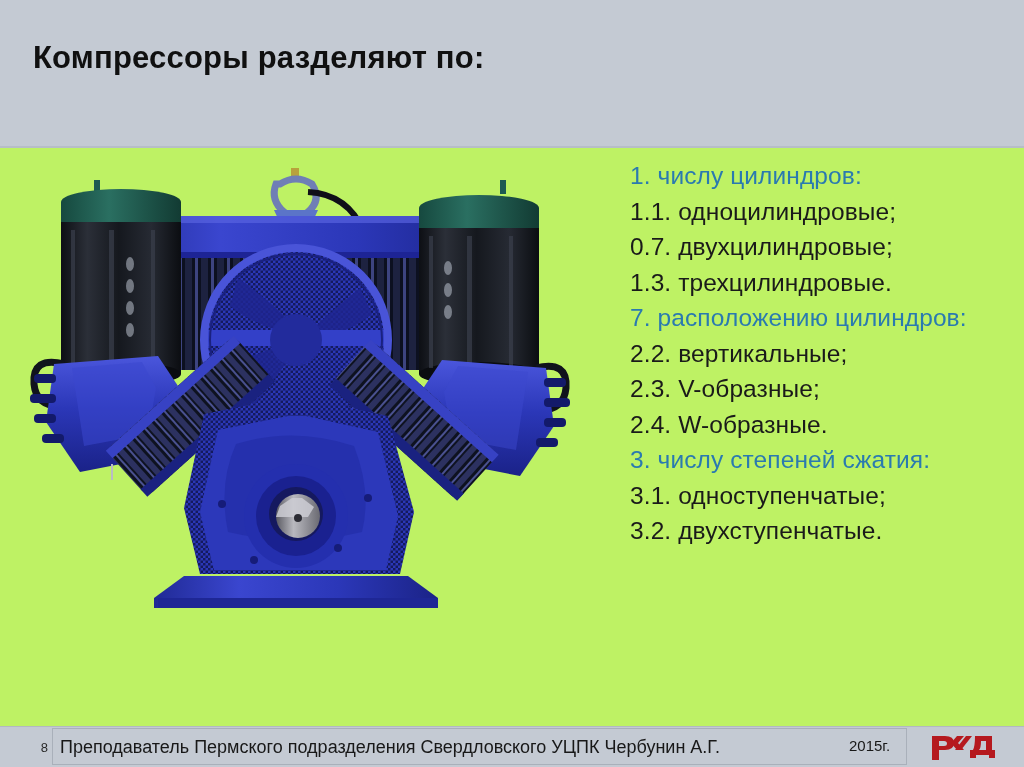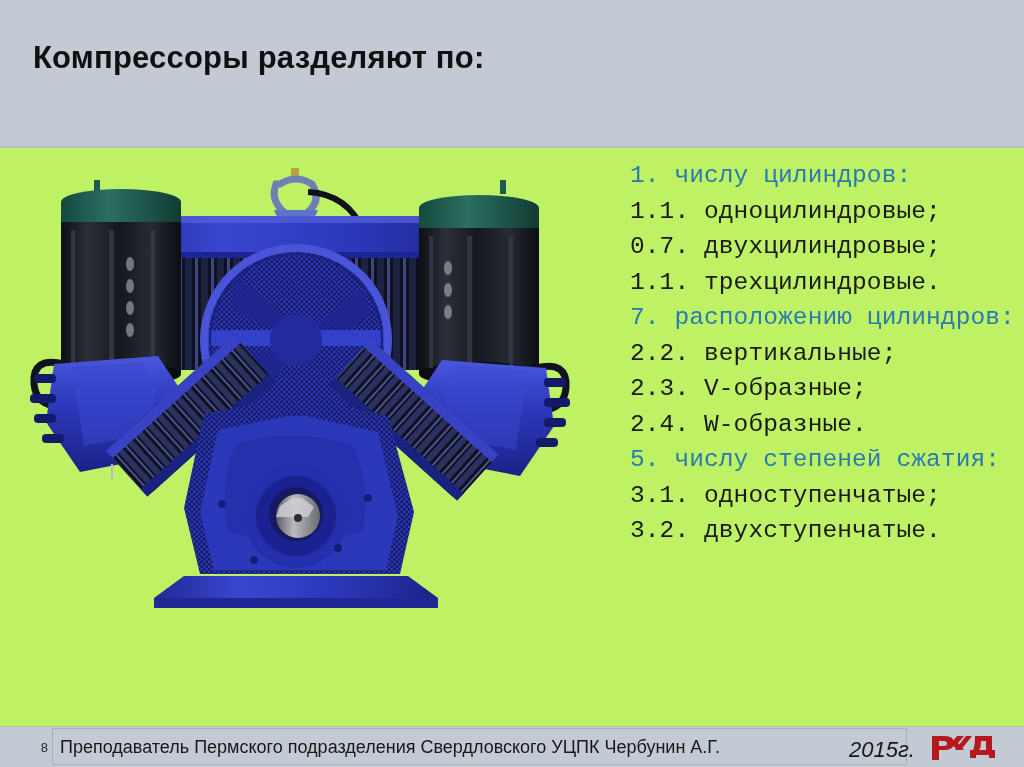--- a/index.html
+++ b/index.html
@@ -48,21 +48,20 @@
     letter-spacing: 0.2px;
     white-space: nowrap;
   }
 
   
   .list-block {
     position: absolute;
     left: 630px;
     top: 158px;
     width: 390px;
-    font-family: Liberation Mono, monospace;
   }
   .list-line {
     font-size: 24.5px;
     line-height: 35.5px;
     color: #1a1a1a;
     white-space: nowrap;
     letter-spacing: 0.1px;
   }
   .list-line.heading {
     color: #2a7ab0;
@@ -111,24 +110,23 @@
     left: 60px;
     top: 737px;
     font-size: 18px;
     color: #181818;
     white-space: nowrap;
   }
   .footer-year {
     position: absolute;
     left: 849px;
     top: 737px;
-    font-size: 22px;
+    font-size: 15px;
     color: #181818;
     white-space: nowrap;
-    font-style: italic;
   }
   .rzd-logo {
     position: absolute;
     left: 930px;
     top: 730px;
     width: 66px;
     height: 32px;
     display: block;
   }
 
@@ -337,26 +335,26 @@
       </g>
 
       <line x1="104" y1="296" x2="104" y2="312" stroke="#b9bcc4" stroke-width="2"></line>
     </svg>
   </div>
 
   <div class="list-block">
     <div class="list-line heading">1. числу цилиндров:</div>
     <div class="list-line">1.1. одноцилиндровые;</div>
     <div class="list-line">0.7. двухцилиндровые;</div>
-    <div class="list-line">1.1. трехцилиндровые.</div>
+    <div class="list-line">1.3. трехцилиндровые.</div>
     <div class="list-line heading">7. расположению цилиндров:</div>
     <div class="list-line">2.2. вертикальные;</div>
     <div class="list-line">2.3. V-образные;</div>
     <div class="list-line">2.4. W-образные.</div>
-    <div class="list-line heading">5. числу степеней сжатия:</div>
+    <div class="list-line heading">3. числу степеней сжатия:</div>
     <div class="list-line">3.1. одноступенчатые;</div>
     <div class="list-line">3.2. двухступенчатые.</div>
   </div>
 
   <div class="footer-band"></div>
   <div class="page-number">8</div>
   <div class="footer-textbox"></div>
   <div class="footer-text">Преподаватель Пермского подразделения Свердловского УЦПК Чербунин А.Г.</div>
   <div class="footer-year">2015г.</div>
 

